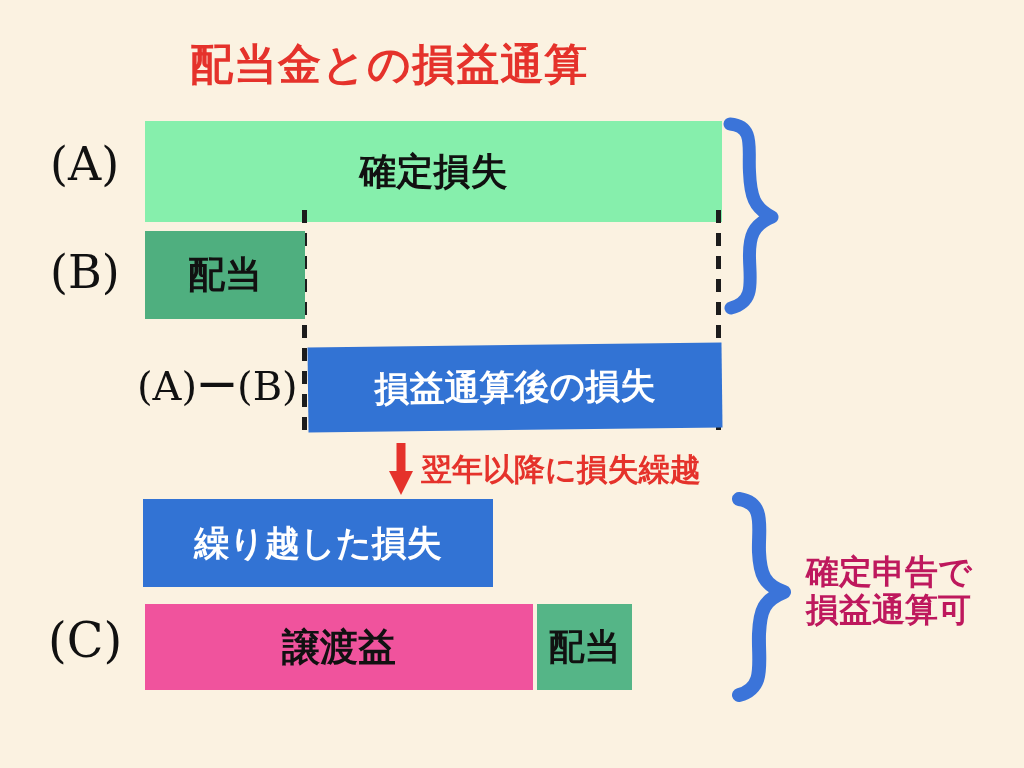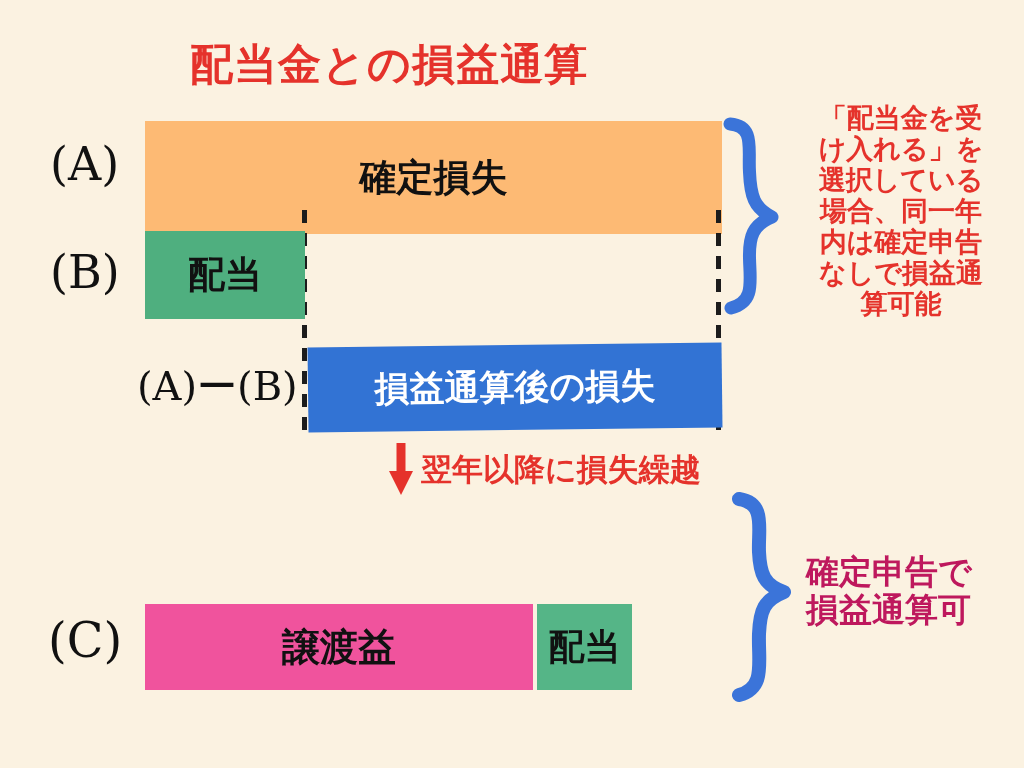--- a/index.html
+++ b/index.html
@@ -14,21 +14,21 @@
     color:#E5322B;letter-spacing:1px;
   }
   .bar{
     position:absolute;display:flex;align-items:center;justify-content:center;
     font-weight:700;color:#111;
   }
   .row-label{
     position:absolute;font-family:"DejaVu Serif","Liberation Serif",serif;
     color:#111;line-height:1;white-space:nowrap;
   }
-  .bar-a{left:145px;top:121px;width:577px;height:113px;background:#fdba74;font-size:37px;}
+  .bar-a{left:145px;top:121px;width:577px;height:101px;background:#86efac;font-size:37px;}
   .bar-b{left:145px;top:231px;width:160px;height:88px;background:#4FAF7F;font-size:37px;}
   .bar-ab{left:308px;top:345px;width:414px;height:85px;background:#3273D4;
           color:#fff;font-size:35px;transform:rotate(-0.7deg);}
   .bar-carry{left:143px;top:499px;width:350px;height:88px;background:#3273D4;color:#fff;font-size:35px;}
   .bar-gain{left:145px;top:604px;width:388px;height:86px;background:#F0539D;font-size:38px;}
   .bar-div-c{left:537px;top:604px;width:95px;height:86px;background:#55B587;font-size:36px;}
   .dash{
     position:absolute;width:5px;top:210px;height:220px;
     background:repeating-linear-gradient(to bottom,#1c1c1c 0 13px,transparent 13px 23px);
   }
@@ -81,39 +81,35 @@
   <div class="bar bar-ab">
     <span>損益通算後の損失</span>
   </div>
 
   <svg class="arrow-icon" width="28" height="56" viewBox="0 0 28 56">
     <line x1="14" y1="2" x2="14" y2="34" stroke="#E5322B" stroke-width="9"></line>
     <polygon points="2,30 26,30 14,54" fill="#E5322B"></polygon>
   </svg>
   <div class="arrow-note">翌年以降に損失繰越</div>
 
+  <div class="bar bar-carry">
+    <span>繰り越した損失</span>
+  </div>
 
   <div class="row-label label-c">(C)</div>
   <div class="bar bar-gain">
     <span>譲渡益</span>
   </div>
   <div class="bar bar-div-c">
     <span>配当</span>
   </div>
 
   <svg class="brace brace-1" width="60" height="200" viewBox="0 0 60 200">
     <path d="M8,8 C33,10 26,32 27.5,56 C28.5,80 32,92 50,101 C31,109 27,120 27.5,142 C28,166 33,186 9,192" fill="none" stroke="#3B74D9" stroke-width="13" stroke-linecap="round" stroke-linejoin="round"></path>
   </svg>
   <svg class="brace brace-2" width="66" height="214" viewBox="0 0 66 214">
     <path d="M9,9 C36,13 28,38 29,62 C30,84 34,95 54,102 C34,110 30,120 29,144 C28,172 36,198 9,205" fill="none" stroke="#3B74D9" stroke-width="14" stroke-linecap="round" stroke-linejoin="round"></path>
   </svg>
 
-  <div class="note-red">「配当金を受
-け入れる」を
-選択している
-場合、同一年
-内は確定申告
-なしで損益通
-算可能</div>
   <div class="note-black">確定申告で
 損益通算可</div>
 
 </div>
 
 </body></html>

